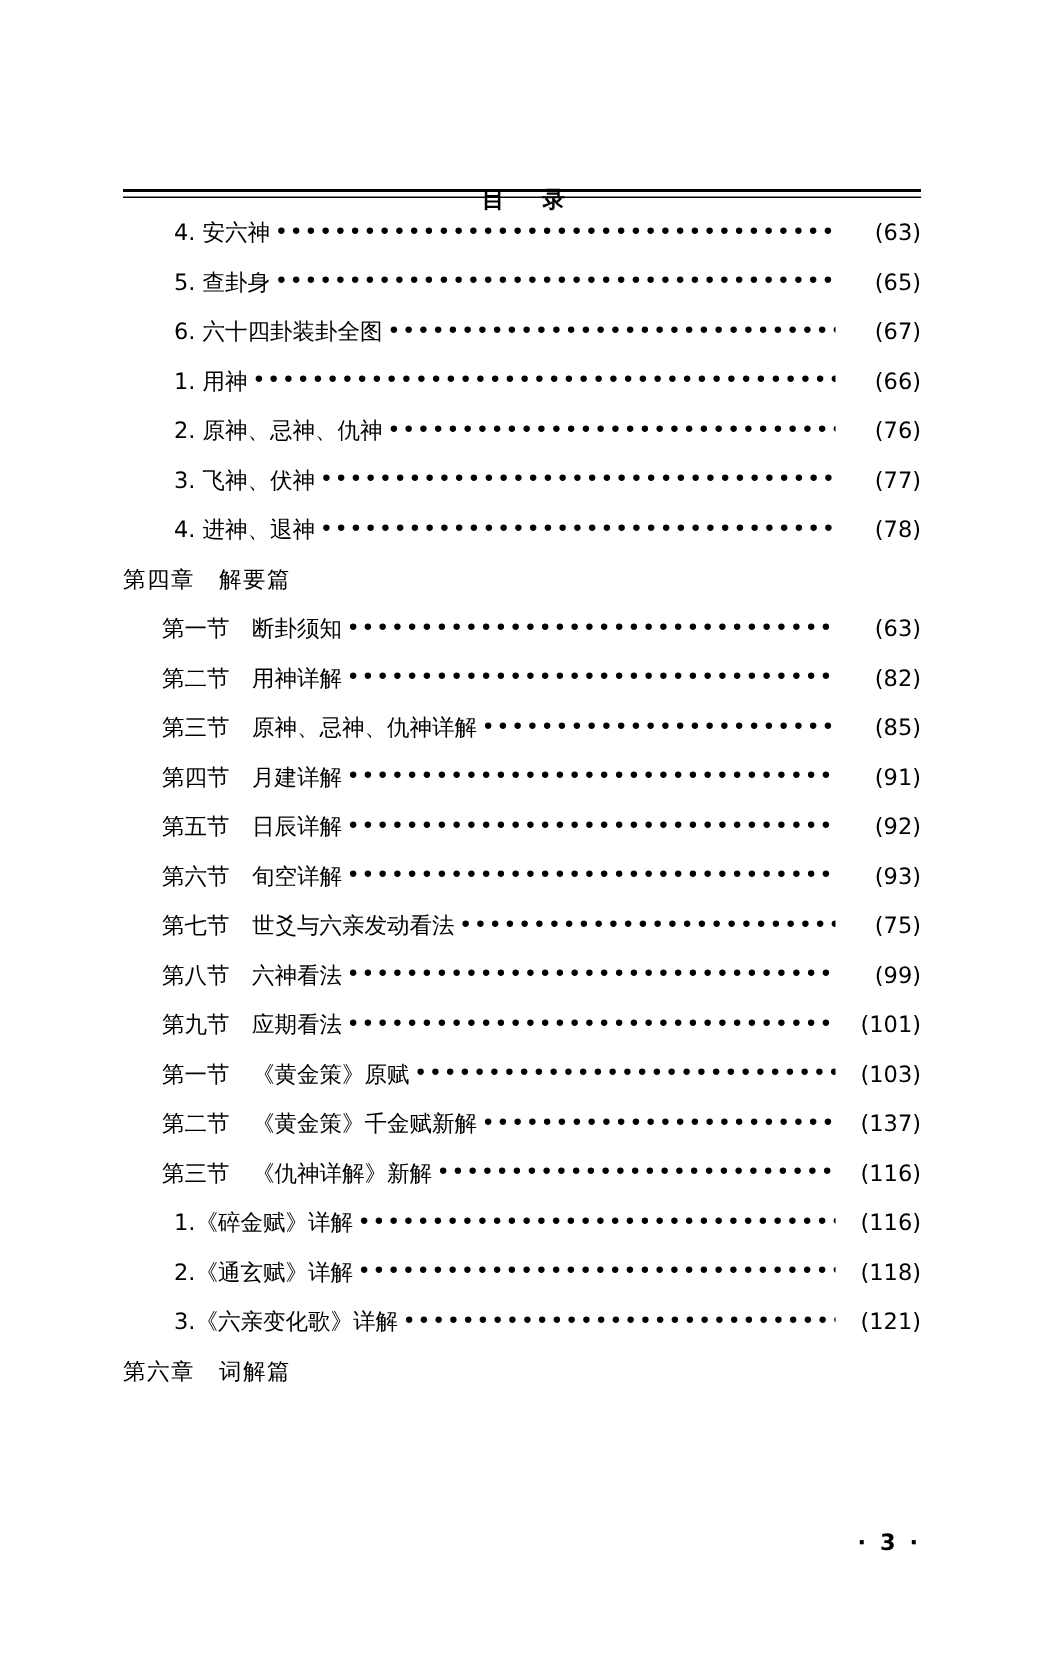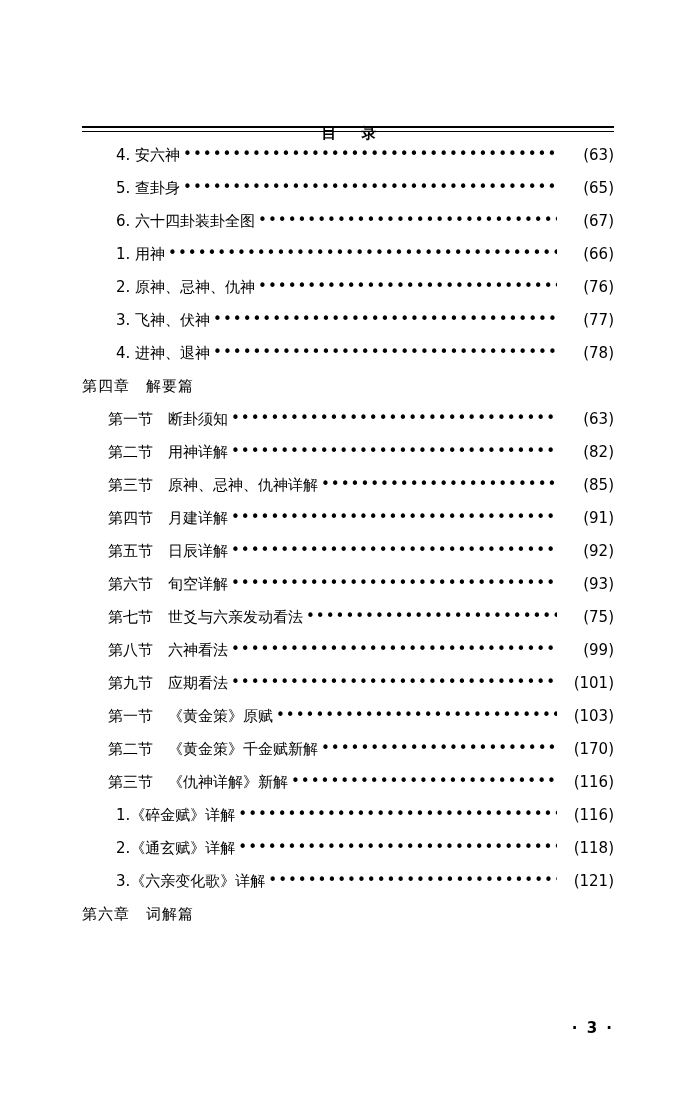--- a/index.html
+++ b/index.html
@@ -203,21 +203,21 @@
         <span class="page-num">(101)</span>
       </div>
       <div class="row lvl1 section">
         <span class="label">第一节　《黄金策》原赋</span>
         <span class="dots">••••••••••••••••••••••••••••••••••••••••••••••••••••••••••••••••••••••••••••••••••••••••</span>
         <span class="page-num">(103)</span>
       </div>
       <div class="row lvl1 section">
         <span class="label">第二节　《黄金策》千金赋新解</span>
         <span class="dots">••••••••••••••••••••••••••••••••••••••••••••••••••••••••••••••••••••••••••••••••••••••••</span>
-        <span class="page-num">(170)</span>
+        <span class="page-num">(137)</span>
       </div>
       <div class="row lvl1 section">
         <span class="label">第三节　《仇神详解》新解</span>
         <span class="dots">••••••••••••••••••••••••••••••••••••••••••••••••••••••••••••••••••••••••••••••••••••••••</span>
         <span class="page-num">(116)</span>
       </div>
       <div class="row lvl2 item">
         <span class="label">1.《碎金赋》详解</span>
         <span class="dots">••••••••••••••••••••••••••••••••••••••••••••••••••••••••••••••••••••••••••••••••••••••••</span>
         <span class="page-num">(116)</span>

